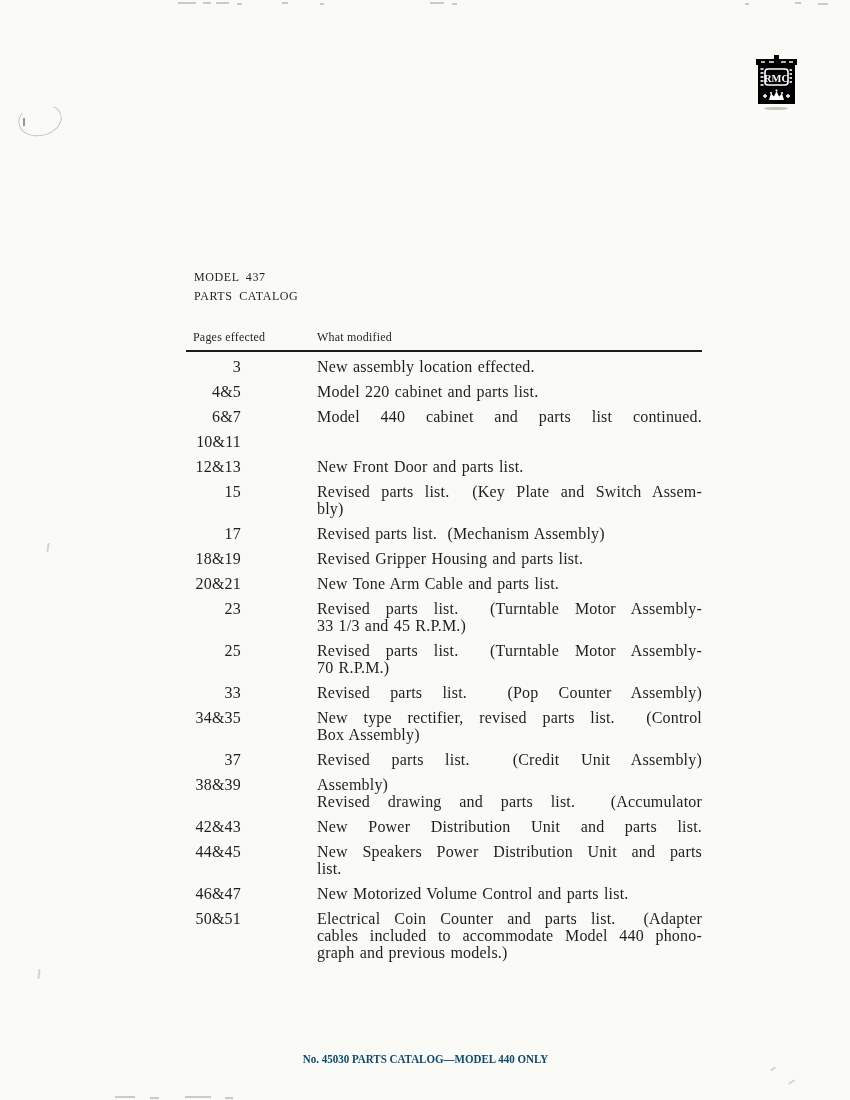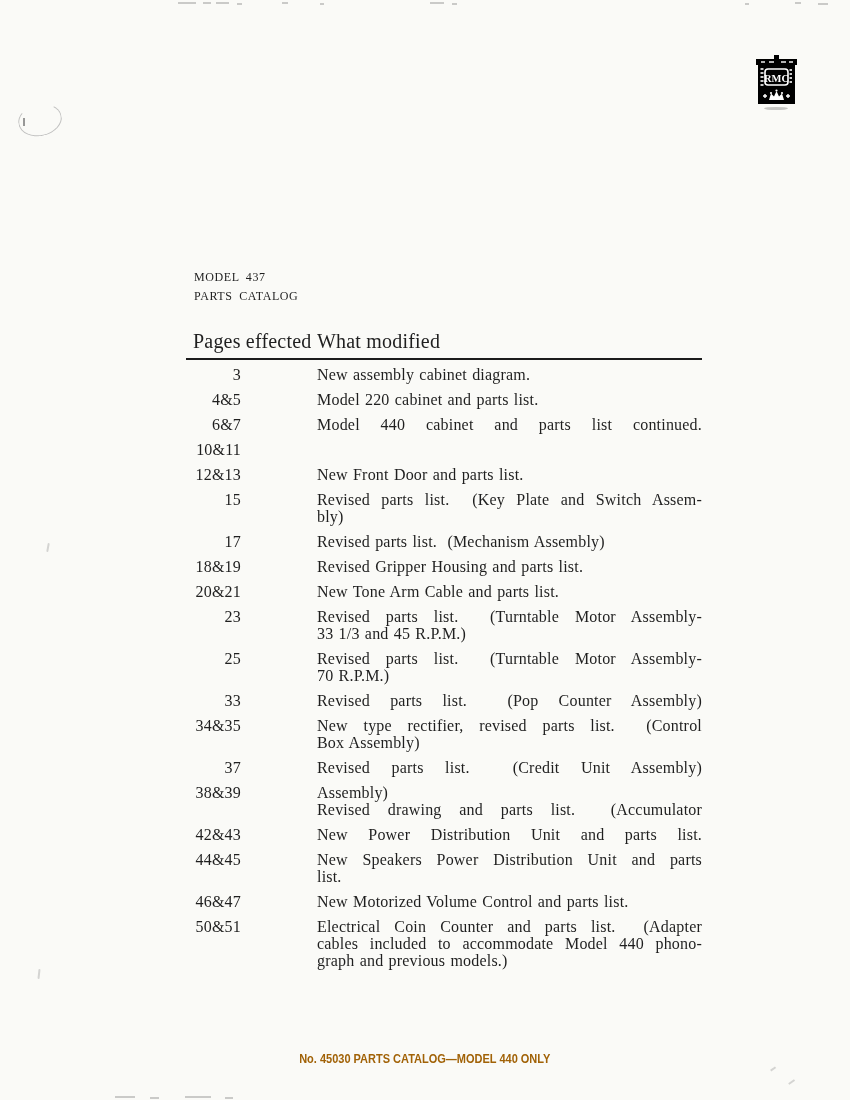--- a/index.html
+++ b/index.html
@@ -17,34 +17,34 @@
     border:1.5px solid #b3b3b3;border-radius:50%;
     border-top-color:transparent;transform:rotate(-12deg);opacity:.8;
   }
   .artifact-excl{position:absolute;left:23px;top:118px;width:2px;height:8px;background:#777;opacity:.75;}
   
   .logo{position:absolute;left:753px;top:55px;width:48px;height:58px;}
   
   .sheet{position:absolute;left:186px;top:268px;width:516px;}
   .title{font-size:12px;line-height:18.5px;letter-spacing:.6px;padding-left:8px;word-spacing:3px;}
   .thead{display:flex;margin-top:25px;padding-bottom:5px;border-bottom:2.5px solid #1c1c1c;
-         font-size:20px;letter-spacing:.2px;}
+         font-size:12px;letter-spacing:.2px;}
   .thead .c1{width:131px;padding-left:7px;box-sizing:border-box;}
   .thead .c2{width:385px;text-align:left;}
   .tbody{margin-top:6px;}
   .trow{display:flex;margin-bottom:8px;font-size:16px;line-height:17px;letter-spacing:.2px;}
   .pages{width:55px;text-align:right;flex:none;}
   .desc{margin-left:76px;width:385px;}
   .line{white-space:pre-wrap;word-spacing:1px;}
   .line.fill{text-align:justify;text-align-last:justify;}
   
   .footer{
     position:absolute;left:0;right:0;top:1052px;text-align:center;
-    font-family:Liberation Sans, sans-serif;
-    font-weight:700;font-size:12.5px;color:#a16207;letter-spacing:0;
+    font-family:Liberation Serif, serif;
+    font-weight:700;font-size:12.5px;color:#0c4a6e;letter-spacing:0;
   }
   .footer span{display:inline-block;transform:scaleX(.88);transform-origin:center;}
 </style>
 </head>
 <body>
 
 <div class="dash" style="left:178px;top:2px;width:18px;"></div>
 <div class="dash" style="left:203px;top:2px;width:8px;"></div>
 <div class="dash" style="left:216px;top:2px;width:13px;"></div>
 <div class="dash" style="left:237px;top:3px;width:5px;"></div>
@@ -106,21 +106,21 @@
 
   <div class="thead">
     <div class="c1">Pages effected</div>
     <div class="c2">What modified</div>
   </div>
 
   <div class="tbody">
       <div class="trow">
         <div class="pages">3</div>
         <div class="desc">
-          <div class="line">New assembly cabinet diagram.</div>
+          <div class="line">New assembly location effected.</div>
         </div>
       </div>
       <div class="trow">
         <div class="pages">4&amp;5</div>
         <div class="desc">
           <div class="line">Model 220 cabinet and parts list.</div>
         </div>
       </div>
       <div class="trow">
         <div class="pages">6&amp;7</div>

